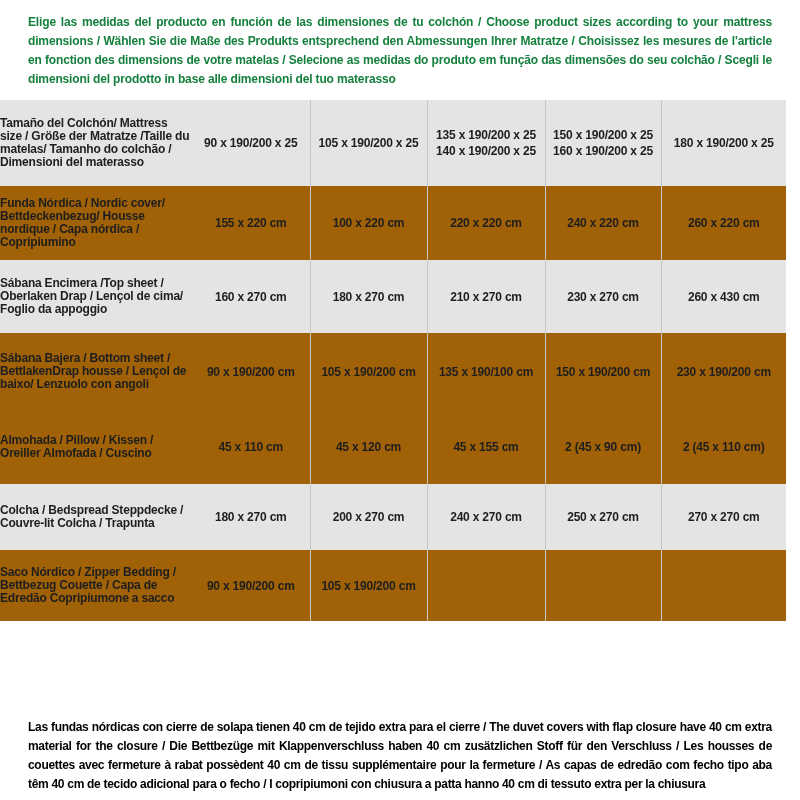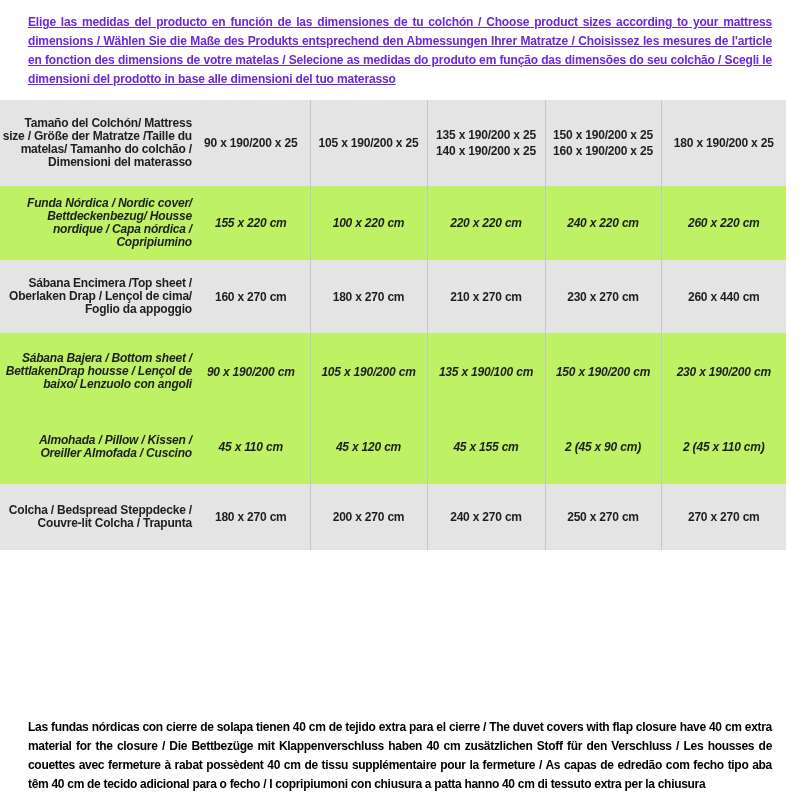--- a/index.html
+++ b/index.html
@@ -14,44 +14,43 @@
 
   .intro {
     margin: 0;
     padding: 13px 28px 0 28px;
     width: 744px;
     font-size: 12px;
     font-weight: bold;
     line-height: 19px;
     letter-spacing: -0.15px;
     text-align: justify;
-    color: #6d28d9;
-    text-decoration: underline;
+    color: #15803d;
   }
 
   table.size-table {
     position: absolute;
     top: 100px; left: 0;
     width: 786px;
     border-collapse: collapse;
     table-layout: fixed;
   }
   table.size-table td {
     padding: 0;
     vertical-align: middle;
     font-size: 12px;
     font-weight: bold;
     letter-spacing: -0.2px;
     color: #1e1e1e;
   }
   tr.shade td { background: #e4e4e4; }
-  tr.plain td { background: #bef264; font-style: italic; }
+  tr.plain td { background: #a16207; }
 
   td.label {
-    text-align: right;
+    text-align: left;
     padding-left: 28px;
     padding-right: 8px;
     line-height: 13px;
   }
   td.val {
     text-align: center;
     line-height: 16px;
     white-space: pre-line;
   }
   td.b { border-right: 1px solid #c6c6c6; }
@@ -104,21 +103,21 @@
         <td class="val b">220 x 220 cm</td>
         <td class="val b">240 x 220 cm</td>
         <td class="val">260 x 220 cm</td>
       </tr>
       <tr class="shade" style="height:73px">
         <td class="label">Sábana Encimera /Top sheet / Oberlaken Drap / Lençol de cima/ Foglio da appoggio</td>
         <td class="val b">160 x 270 cm</td>
         <td class="val b">180 x 270 cm</td>
         <td class="val b">210 x 270 cm</td>
         <td class="val b">230 x 270 cm</td>
-        <td class="val">260 x 440 cm</td>
+        <td class="val">260 x 430 cm</td>
       </tr>
       <tr class="plain" style="height:77px">
         <td class="label">Sábana Bajera / Bottom sheet / BettlakenDrap housse / Lençol de baixo/ Lenzuolo con angoli</td>
         <td class="val b">90 x 190/200 cm</td>
         <td class="val b">105 x 190/200 cm</td>
         <td class="val b">135 x 190/100 cm</td>
         <td class="val b">150 x 190/200 cm</td>
         <td class="val">230 x 190/200 cm</td>
       </tr>
       <tr class="plain" style="height:74px">
@@ -130,18 +129,26 @@
         <td class="val">2 (45 x 110 cm)</td>
       </tr>
       <tr class="shade" style="height:66px">
         <td class="label">Colcha / Bedspread Steppdecke / Couvre-lit Colcha / Trapunta</td>
         <td class="val b">180 x 270 cm</td>
         <td class="val b">200 x 270 cm</td>
         <td class="val b">240 x 270 cm</td>
         <td class="val b">250 x 270 cm</td>
         <td class="val">270 x 270 cm</td>
       </tr>
+      <tr class="plain" style="height:71px">
+        <td class="label">Saco Nórdico / Zipper Bedding / Bettbezug Couette  / Capa de Edredão Copripiumone a sacco</td>
+        <td class="val b">90 x 190/200 cm</td>
+        <td class="val b">105 x 190/200 cm</td>
+        <td class="val b"></td>
+        <td class="val b"></td>
+        <td class="val"></td>
+      </tr>
     </tbody>
   </table>
 
   <p class="footnote">Las fundas nórdicas con cierre de solapa tienen 40 cm de tejido extra para el cierre  /  The duvet covers with flap closure have 40 cm extra material for the closure / Die Bettbezüge mit Klappenverschluss haben 40 cm zusätzlichen Stoff für den Verschluss / Les housses de couettes avec fermeture à rabat possèdent 40 cm de tissu supplémentaire pour la fermeture / As capas de edredão com fecho tipo aba têm 40 cm de tecido adicional para o fecho / I copripiumoni con chiusura a patta hanno 40 cm di tessuto extra per la chiusura</p>
 
 </div>
 
 </body></html>

